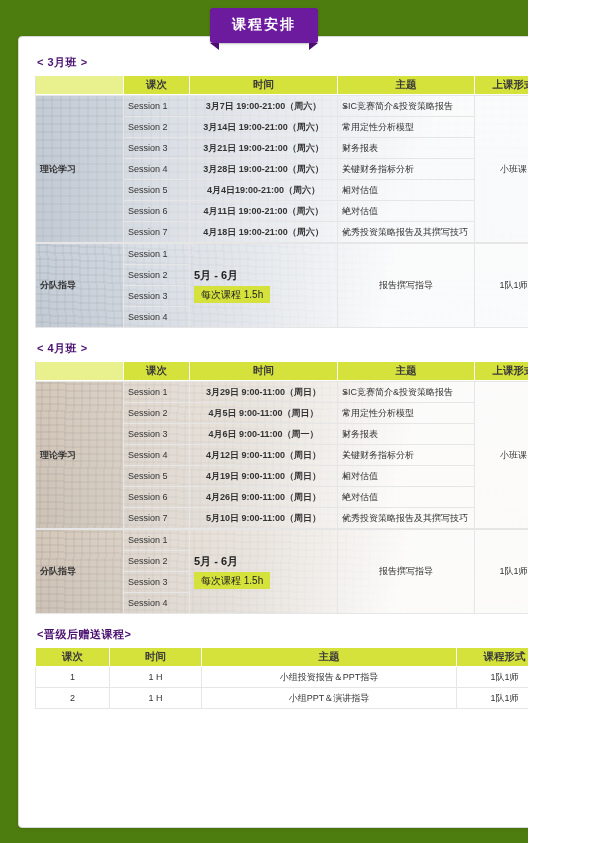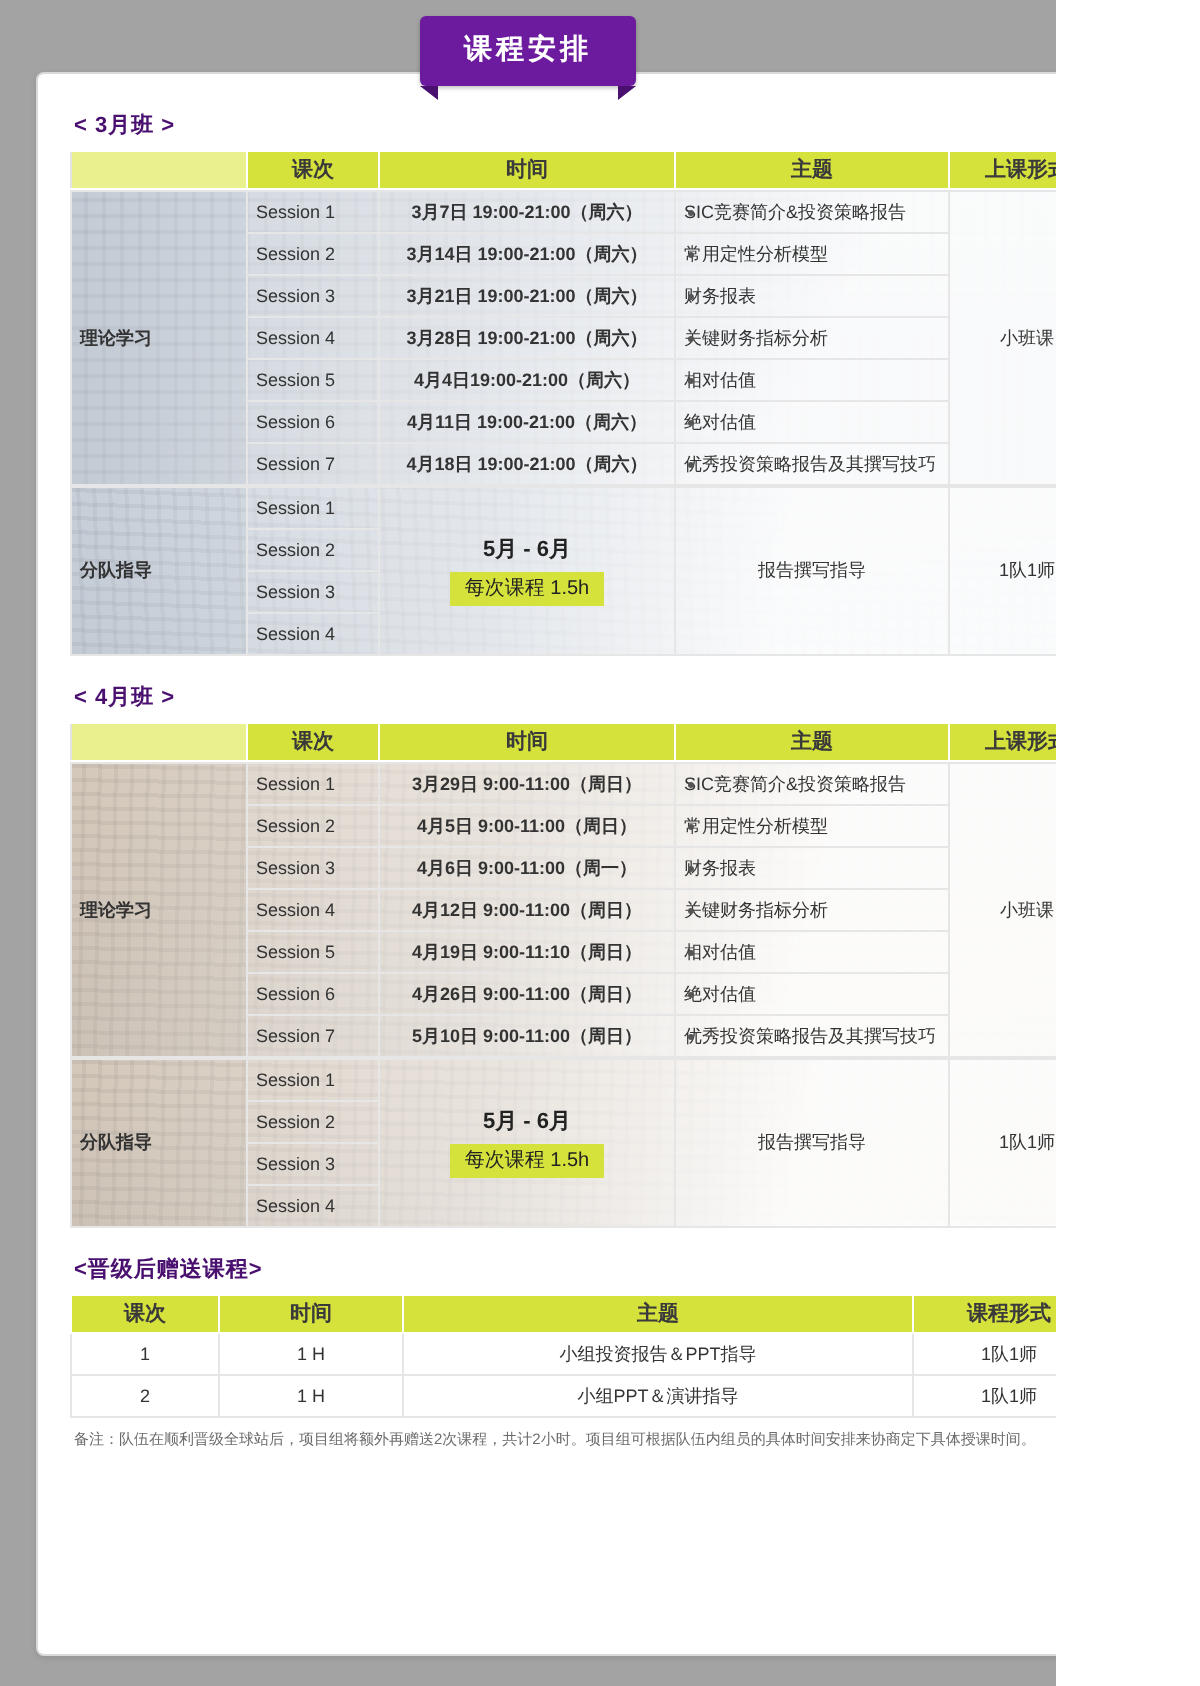--- a/index.html
+++ b/index.html
@@ -5,21 +5,21 @@
   * { box-sizing: border-box; }
   html, body {
     margin: 0; padding: 0;
     background: #ffffff;
     font-family: "Liberation Sans", "DejaVu Sans", sans-serif;
   }
   .page {
     position: relative;
     width: 528px;
     height: 843px;
-    background: #a3a3a3;
+    background: #4d7c0f;
     overflow: hidden;
   }
   
   .title-wrap {
     position: absolute;
     top: 8px; left: 0; right: 0;
     display: flex;
     justify-content: center;
     z-index: 5;
   }
@@ -188,21 +188,21 @@
   
   .hl {
     display: inline-block;
     background: #d6e23c;
     color: #222222;
     font-size: 10px;
     font-weight: normal;
     padding: 2px 7px;
     margin-top: 3px;
   }
-  .center-stack { text-align: center; line-height: 1.35; }
+  .center-stack { text-align: left; line-height: 1.35; }
   .month-text {
     font-size: 11px;
     font-weight: bold;
     color: #222222;
   }
 
   .note {
     font-size: 7.5px;
     color: #6b6b6b;
     line-height: 1.55;
@@ -413,21 +413,21 @@
           <td class="time-cell">4月6日 9:00-11:00（周一）</td>
           <td class="topic-cell">财务报表</td>
         </tr>
         <tr>
           <td class="sess-cell">Session 4</td>
           <td class="time-cell">4月12日 9:00-11:00（周日）</td>
           <td class="topic-cell">关键财务指标分析</td>
         </tr>
         <tr>
           <td class="sess-cell">Session 5</td>
-          <td class="time-cell">4月19日 9:00-11:10（周日）</td>
+          <td class="time-cell">4月19日 9:00-11:00（周日）</td>
           <td class="topic-cell">相对估值</td>
         </tr>
         <tr>
           <td class="sess-cell">Session 6</td>
           <td class="time-cell">4月26日 9:00-11:00（周日）</td>
           <td class="topic-cell">绝对估值</td>
         </tr>
         <tr>
           <td class="sess-cell">Session 7</td>
           <td class="time-cell">5月10日 9:00-11:00（周日）</td>
@@ -502,18 +502,15 @@
       </tr>
       <tr>
         <td>2</td>
         <td>1 H</td>
         <td>小组PPT＆演讲指导</td>
         <td>1队1师</td>
       </tr>
     </tbody>
       </table>
 
-    <div class="note">
-      <div>备注：队伍在顺利晋级全球站后，项目组将额外再赠送2次课程，共计2小时。项目组可根据队伍内组员的具体时间安排来协商定下具体授课时间。</div>
-    </div>
 
   </div>
 </div>
 
 </body></html>

